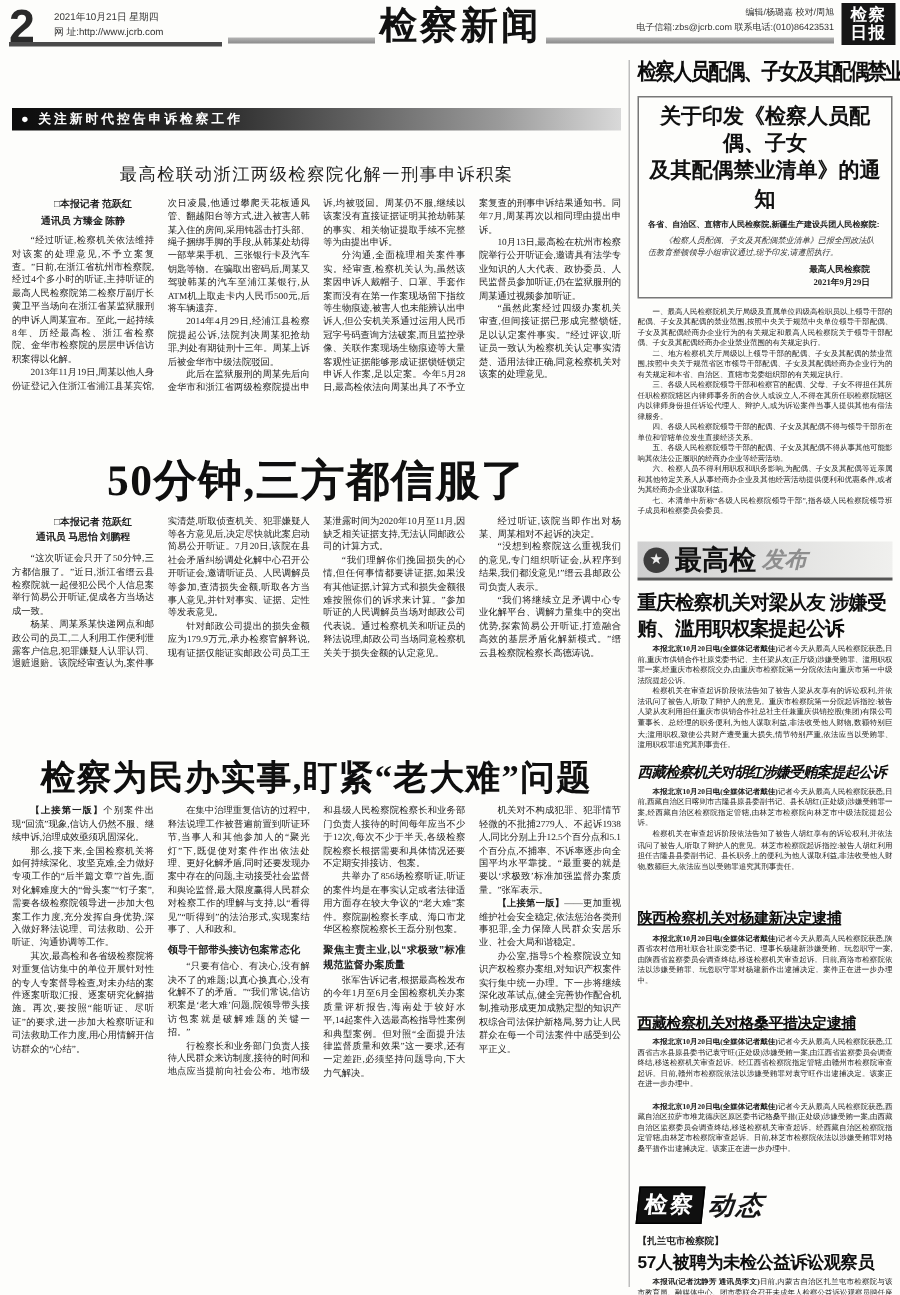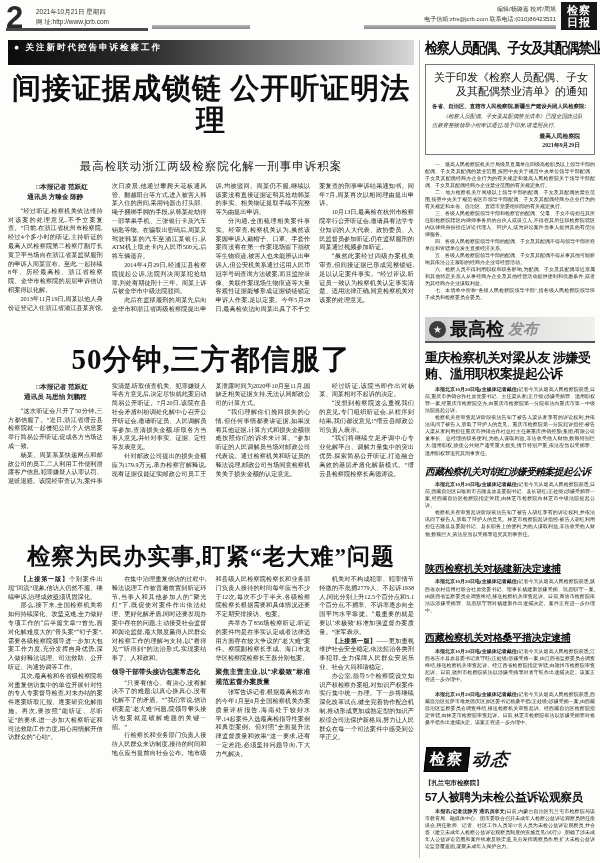--- a/index.html
+++ b/index.html
@@ -12,43 +12,43 @@
   .mast-info{position:absolute;left:36px;top:7px;font-size:6.5px;line-height:1.5;color:#333;font-family:"Liberation Sans",sans-serif;}
   .rule-left{position:absolute;left:6px;top:28px;width:142px;height:3px;background:#4a4a4a;}
   .rule-midL{position:absolute;left:152px;top:25px;width:98px;height:4px;background:linear-gradient(#b5b5b5,#8a8a8a);}
   .mast-title{position:absolute;left:252px;top:0px;width:110px;text-align:center;font-size:25px;font-weight:bold;letter-spacing:2px;color:#111;}
   .rule-midR{position:absolute;left:364px;top:25px;width:192px;height:4px;background:linear-gradient(#b5b5b5,#8a8a8a);}
   .mast-edit{position:absolute;right:44px;top:5px;text-align:right;font-size:6px;line-height:1.6;color:#333;font-family:"Liberation Sans",sans-serif;}
   .mast-logo{position:absolute;right:3px;top:2px;width:36px;height:28px;background:#161616;color:#fff;display:flex;flex-direction:column;align-items:center;justify-content:center;font-size:11px;font-weight:bold;line-height:1.1;letter-spacing:1px;}
 
   
   .main{position:absolute;left:8px;top:40px;width:406px;height:820px;}
-  .topic-bar{height:25px;line-height:15px;background:linear-gradient(90deg,#0c0c0c 0%,#2e2e2e 35%,#9a9a9a 80%,#d9d9d9 100%);color:#fff;font-size:8.5px;font-weight:bold;letter-spacing:2px;padding-left:6px;font-family:"Liberation Sans",sans-serif;}
+  .topic-bar{height:15px;line-height:15px;background:linear-gradient(90deg,#0c0c0c 0%,#2e2e2e 35%,#9a9a9a 80%,#d9d9d9 100%);color:#fff;font-size:8.5px;font-weight:bold;letter-spacing:2px;padding-left:6px;font-family:"Liberation Sans",sans-serif;margin-top:32px;}
   .a-title{margin:8px 0 0 0;text-align:center;font-size:29px;font-weight:bold;letter-spacing:1px;color:#0f0f0f;line-height:1.1;}
   .a-title.small{font-size:23px;}
   .a-sub{margin-top:22px;text-align:center;font-size:11.5px;color:#222;letter-spacing:1px;}
   .cols{column-count:4;column-gap:9px;text-align:justify;font-size:6.2px;line-height:1.42;color:#222;overflow:hidden;margin-top:8px;}
   .cols p{margin:0;text-indent:2em;}
   .byline{font-weight:bold;text-indent:0;text-align:center;font-size:6.6px;line-height:1.6;margin-bottom:4px !important;}
   .a1-body{height:160px;}
   .a2-body{height:150px;margin-top:6px;}
   .a3-body{height:322px;margin-top:6px;}
-  .mt14{margin-top:2px;}
+  .mt14{margin-top:14px;}
   .mt12{margin-top:12px;}
   .subhead{font-family:"Liberation Sans",sans-serif;font-weight:bold;font-size:6.8px;text-indent:0 !important;margin:4px 0 2px 0 !important;break-inside:avoid;}
   .cont-tag{font-family:"Liberation Sans",sans-serif;font-weight:bold;}
 
   
   .vdiv{position:absolute;left:419px;top:40px;width:1px;height:818px;background:#bdbdbd;}
 
   
   .sidebar{position:absolute;left:425px;top:38px;width:170px;height:823px;}
   .s-head{font-size:13px;font-weight:bold;letter-spacing:-1.2px;white-space:nowrap;transform:scaleY(1.15);transform-origin:top left;color:#0d0d0d;}
   .notice-box{margin-top:8px;border:1px solid #777;padding:5px 6px 4px 6px;}
-  .notice-title{text-align:right;font-size:11px;font-weight:normal;line-height:1.3;color:#111;}
+  .notice-title{text-align:center;font-size:14px;font-weight:bold;line-height:1.3;color:#111;}
   .notice-addr{margin-top:4px;font-size:5.4px;font-weight:bold;font-family:"Liberation Sans",sans-serif;line-height:1.45;color:#222;}
   .notice-body{margin-top:2px;font-size:5.4px;font-style:italic;line-height:1.5;text-indent:2em;color:#333;}
   .notice-sign{margin-top:3px;text-align:right;font-size:5.8px;font-weight:bold;line-height:1.6;color:#222;padding-right:8px;}
   .s-list{margin-top:6px;height:150px;overflow:hidden;font-size:5px;line-height:1.4;text-align:justify;color:#222;}
   .s-list p{margin:0;text-indent:2em;}
   .fabu{margin-top:6px;height:24px;background:linear-gradient(90deg,#cfcfcf,#f0f0ee);border-bottom:2px solid #555;display:flex;align-items:center;gap:4px;padding-left:4px;}
   .emblem{width:17px;height:17px;border-radius:50%;background:#3d3d3d;color:#eee;display:flex;align-items:center;justify-content:center;font-size:10px;}
   .fabu-t1{font-size:18px;font-weight:bold;color:#111;font-family:"Liberation Sans",sans-serif;}
   .fabu-t2{font-size:15px;font-weight:bold;font-style:italic;color:#8e8e8e;font-family:"Liberation Sans",sans-serif;}
   .case-h{font-family:"Liberation Sans",sans-serif;font-weight:bold;color:#0e0e0e;line-height:1.25;}
@@ -71,35 +71,35 @@
 <div class="page">
 
   <div class="mast">
     <div class="pagenum">2</div>
     <div class="mast-info">
       <div>2021年10月21日 星期四</div>
       <div>网 址:http://www.jcrb.com</div>
     </div>
     <div class="rule-left"></div>
     <div class="rule-midL"></div>
+    <div class="mast-title">检察新闻</div>
     <div class="rule-midR"></div>
     <div class="mast-edit">
       <div>编辑/杨璐嘉 校对/周旭</div>
       <div>电子信箱:zbs@jcrb.com 联系电话:(010)86423531</div>
     </div>
     <div class="mast-logo">
       <span>检察</span>
       <span>日报</span>
     </div>
   </div>
 
   <div class="main">
     <div class="topic-bar">● 关注新时代控告申诉检察工作</div>
 
-    <h1 class="a-title">间接证据成锁链 公开听证明法理</h1>
     <div class="a-sub">最高检联动浙江两级检察院化解一刑事申诉积案</div>
     <div class="cols a1-body">
       <p class="byline"><span>□本报记者 范跃红</span><br><span>通讯员 方臻金 陈静</span></p>
       <p>“经过听证,检察机关依法维持对该案的处理意见,不予立案复查。”日前,在浙江省杭州市检察院,经过4个多小时的听证,主持听证的最高人民检察院第二检察厅副厅长黄卫平当场向在浙江省某监狱服刑的申诉人周某宣布。至此,一起持续8年、历经最高检、浙江省检察院、金华市检察院的层层申诉信访积案得以化解。</p>
       <p>2013年11月19日,周某以他人身份证登记入住浙江省浦江县某宾馆,次日凌晨,他通过攀爬天花板通风管、翻越阳台等方式,进入被害人韩某入住的房间,采用钝器击打头部、绳子捆绑手脚的手段,从韩某处劫得一部苹果手机、三张银行卡及汽车钥匙等物。在骗取出密码后,周某又驾驶韩某的汽车至浦江某银行,从ATM机上取走卡内人民币500元,后将车辆遗弃。</p>
       <p>2014年4月29日,经浦江县检察院提起公诉,法院判决周某犯抢劫罪,判处有期徒刑十三年。周某上诉后被金华市中级法院驳回。</p>
       <p>此后在监狱服刑的周某先后向金华市和浙江省两级检察院提出申诉,均被驳回。周某仍不服,继续以该案没有直接证据证明其抢劫韩某的事实、相关物证提取手续不完整等为由提出申诉。</p>
       <p>分沟通,全面梳理相关案件事实。经审查,检察机关认为,虽然该案因申诉人戴帽子、口罩、手套作案而没有在第一作案现场留下指纹等生物痕迹,被害人也未能辨认出申诉人,但公安机关系通过运用人民币冠字号码查询方法破案,而且监控录像、关联作案现场生物痕迹等大量客观性证据能够形成证据锁链锁定申诉人作案,足以定案。今年5月28日,最高检依法向周某出具了不予立案复查的刑事申诉结果通知书。同年7月,周某再次以相同理由提出申诉。</p>
       <p>10月13日,最高检在杭州市检察院举行公开听证会,邀请具有法学专业知识的人大代表、政协委员、人民监督员参加听证,仍在监狱服刑的周某通过视频参加听证。</p>
       <p>“虽然此案经过四级办案机关审查,但间接证据已形成完整锁链,足以认定案件事实。”经过评议,听证员一致认为检察机关认定事实清楚、适用法律正确,同意检察机关对该案的处理意见。</p>

